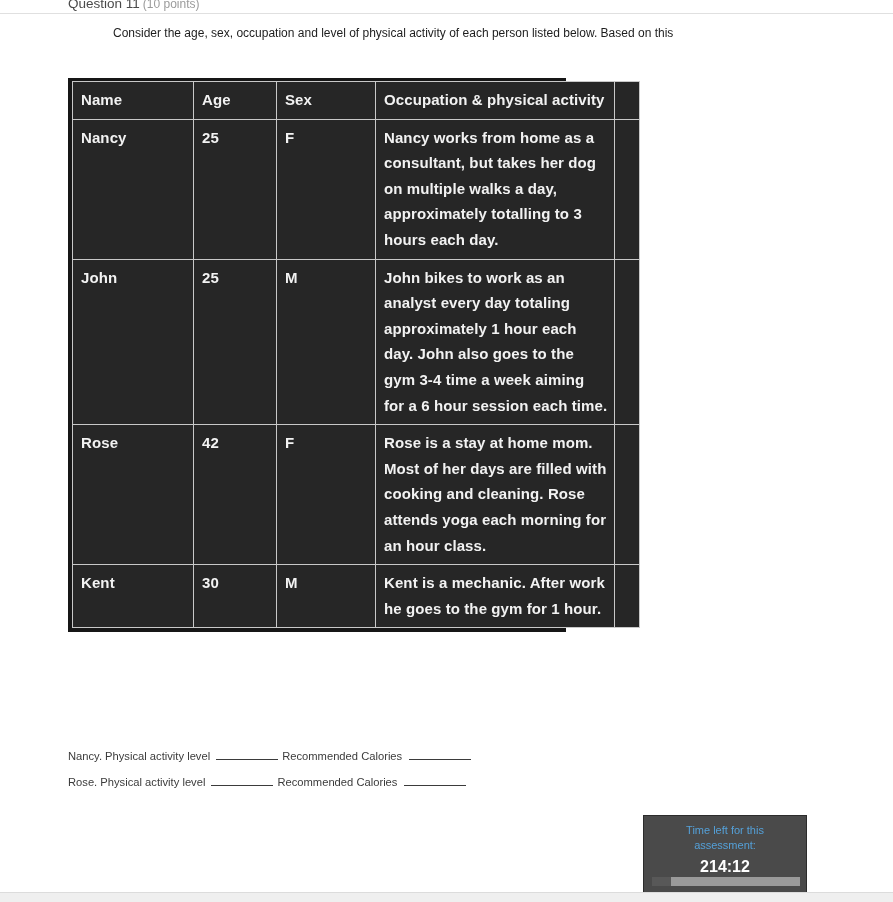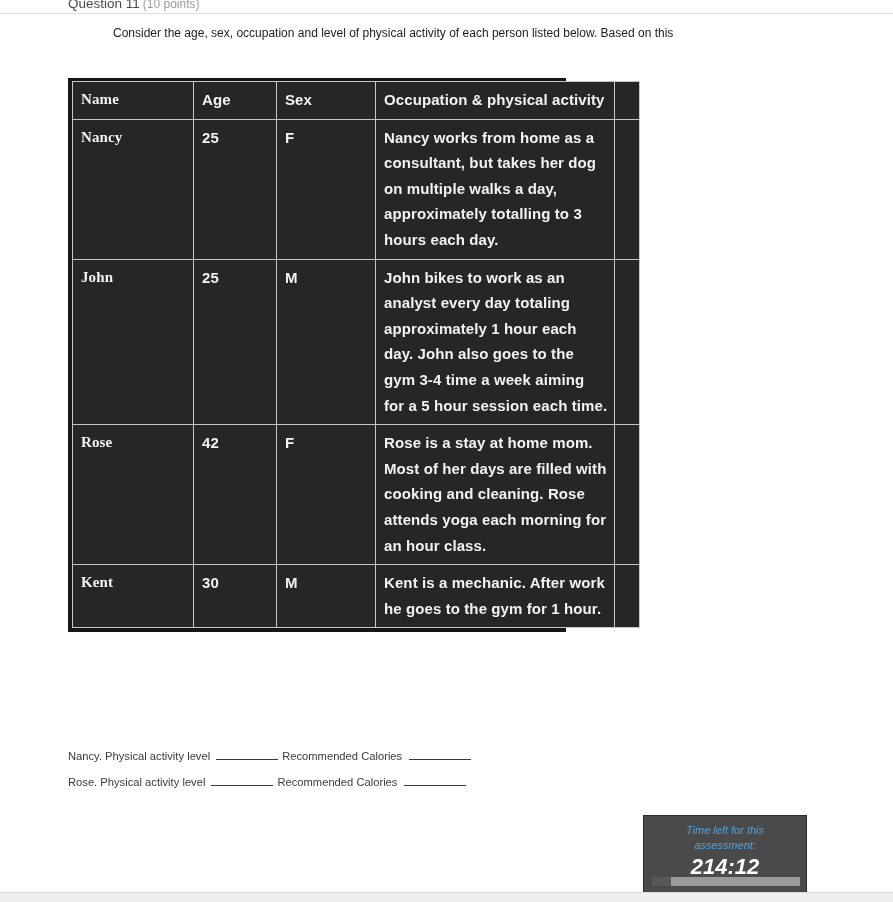--- a/index.html
+++ b/index.html
@@ -74,21 +74,21 @@
     border: 1px solid #c8c8c8;
     background: #262626;
     color: #f2f2f2;
     vertical-align: top;
     padding: 5px 6px 6px 8px;
     font-size: 15px;
     line-height: 25.6px;
     font-weight: 600;
     letter-spacing: 0.1px;
   }
-  td.c-name  { width: 106px; font-family: Liberation Serif, serif; }
+  td.c-name  { width: 106px; }
   td.c-age   { width: 68px;  }
   td.c-sex   { width: 84px;  }
   td.c-occ   { width: 224px; }
   td.c-pad   { width: 10px; padding-left: 0; padding-right: 0; }
 
   
   .answers {
     position: absolute;
     left: 68px;
     top: 744px;
@@ -114,31 +114,30 @@
     position: absolute;
     left: 643px;
     top: 815px;
     width: 164px;
     height: 78px;
     background: #4a4a4a;
     border: 1px solid #2c2c2c;
     box-sizing: border-box;
     text-align: center;
     padding-top: 7px;
-    font-style: italic;
   }
   .timer-label {
     color: #54a0d8;
     font-size: 11px;
     line-height: 15px;
     display: block;
   }
   .timer-value {
     color: #ffffff;
-    font-size: 22px;
+    font-size: 16px;
     font-weight: 700;
     line-height: 26px;
     display: block;
     margin-top: 1px;
   }
   .timer-bar-track {
     position: absolute;
     left: 8px;
     bottom: 6px;
     width: 148px;
@@ -189,21 +188,21 @@
         <td class="c-name">Nancy</td>
         <td class="c-age">25</td>
         <td class="c-sex">F</td>
         <td class="c-occ">Nancy works from home as a consultant, but takes her dog on multiple walks a day, approximately totalling to 3 hours each day.</td>
         <td class="c-pad"></td>
       </tr>
       <tr>
         <td class="c-name">John</td>
         <td class="c-age">25</td>
         <td class="c-sex">M</td>
-        <td class="c-occ">John bikes to work as an analyst every day totaling approximately 1 hour each day. John also goes to the gym 3-4 time a week aiming for a 5 hour session each time.</td>
+        <td class="c-occ">John bikes to work as an analyst every day totaling approximately 1 hour each day. John also goes to the gym 3-4 time a week aiming for a 6 hour session each time.</td>
         <td class="c-pad"></td>
       </tr>
       <tr>
         <td class="c-name">Rose</td>
         <td class="c-age">42</td>
         <td class="c-sex">F</td>
         <td class="c-occ">Rose is a stay at home mom. Most of her days are filled with cooking and cleaning. Rose attends yoga each morning for an hour class.</td>
         <td class="c-pad"></td>
       </tr>
       <tr>

